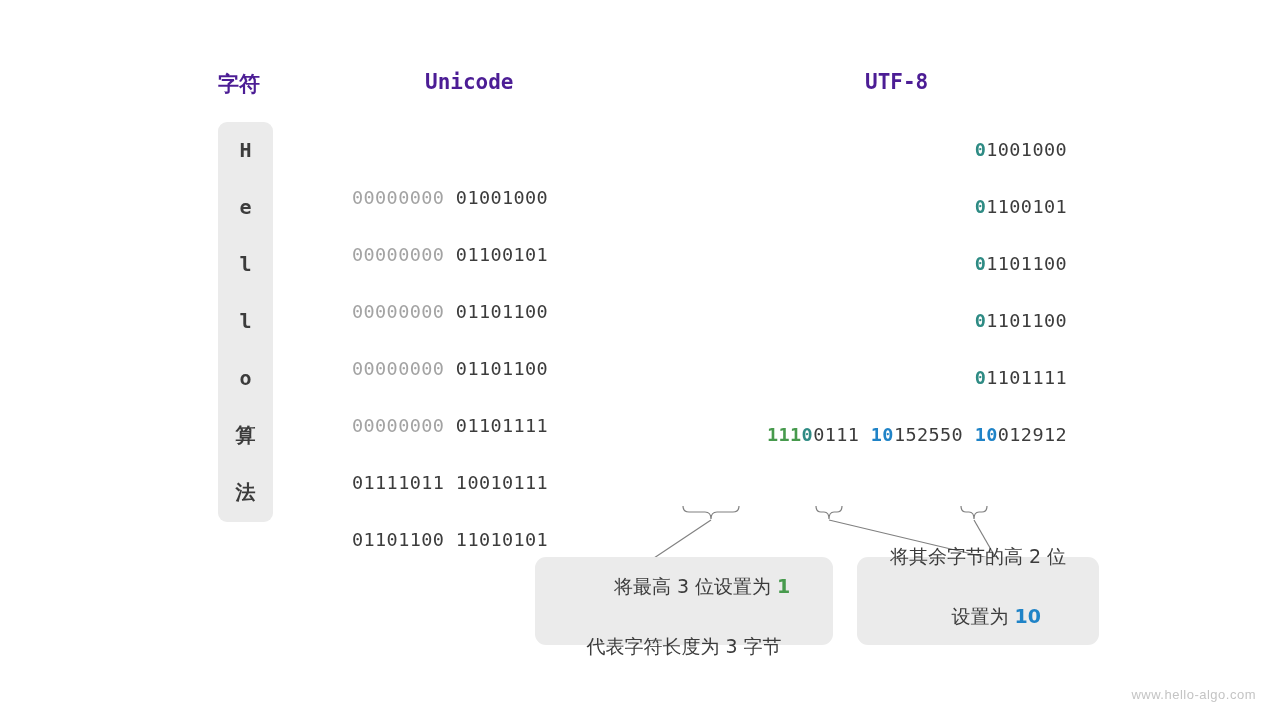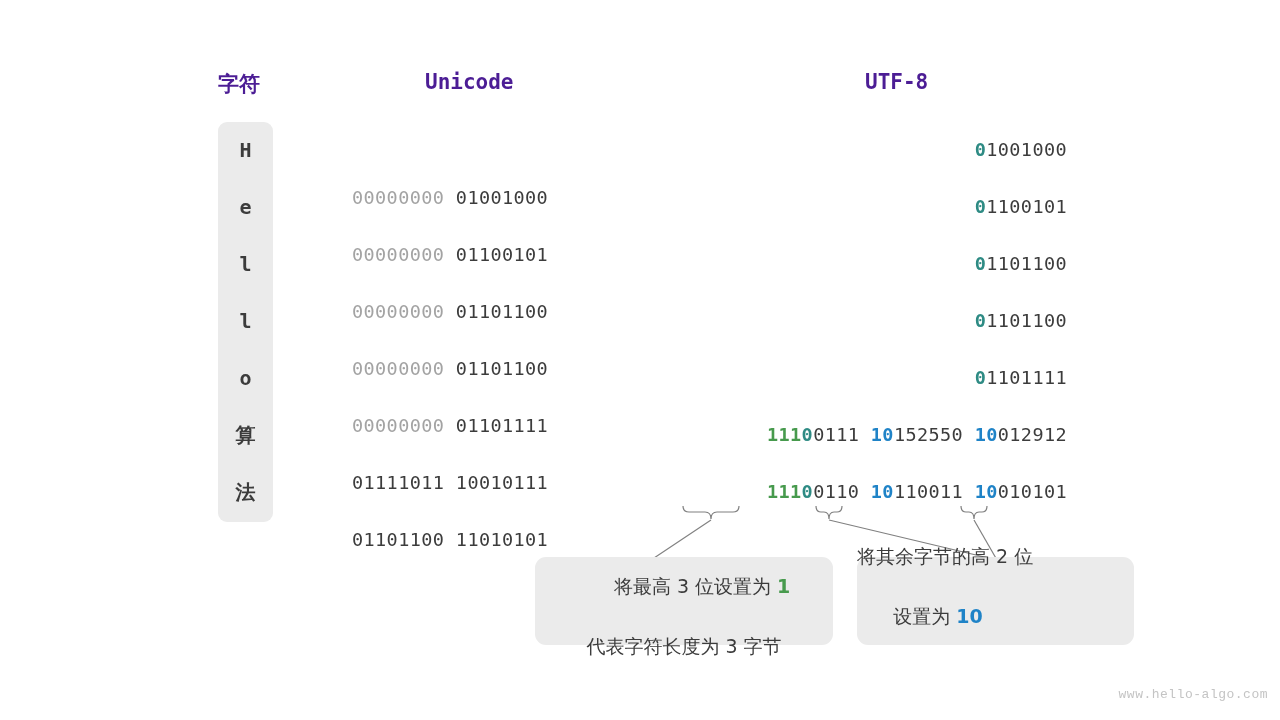--- a/index.html
+++ b/index.html
@@ -125,36 +125,36 @@
     top: 557px;
     width: 298px;
     height: 88px;
     align-items: center;
   }
   #callout-left .line1 { text-align: center; }
   #callout-left .line2 { text-align: center; }
   #callout-right {
     left: 857px;
     top: 557px;
-    width: 277px;
+    width: 242px;
     height: 88px;
-    align-items: flex-start;
+    align-items: center;
   }
   #callout-right .line1 { text-align: center; }
   #callout-right .line2 { text-align: center; }
 
   .em-green { color: #479a4d; font-weight: bold; }
   .em-blue  { color: #1f83c7; font-weight: bold; }
 
   
   #watermark {
     position: absolute;
-    right: 12px;
+    right: 24px;
     bottom: 18px;
-    font-family: Liberation Mono, monospace;
+    font-family: Liberation Sans, sans-serif;
     font-size: 13px;
     color: #c4c4c4;
     letter-spacing: 0.5px;
     white-space: nowrap;
   }
 </style>
 </head>
 <body>
 
 <div id="stage">
@@ -192,21 +192,20 @@
         <div class="utf8-cell"><span><span class="t-teal">0</span><span>1101111</span></span></div>
       </div>
       <div class="row" style="top: 421px;">
         <div class="char-cell">算</div>
         <div class="uni-cell"><span>01111011 10010111</span></div>
         <div class="utf8-cell"><span><span class="t-green">111</span><span class="t-teal">0</span><span>0111</span></span> <span><span class="t-blue">10</span><span>152550</span></span> <span><span class="t-blue">10</span><span>012912</span></span></div>
       </div>
       <div class="row" style="top: 478px;">
         <div class="char-cell">法</div>
         <div class="uni-cell"><span>01101100 11010101</span></div>
-        <div class="utf8-cell"><span><span class="t-green">111</span><span class="t-teal">0</span><span>0110</span></span> <span><span class="t-blue">10</span><span>110011</span></span> <span><span class="t-blue">10</span><span>010101</span></span></div>
       </div>
     </div>
 
   <svg id="connectors" viewBox="0 0 1280 720">
 
     <path d="M 683 506 q 0 6 6 6 L 705 512 q 6 0 6 7 q 0 -7 6 -7 L 733 512 q 6 0 6 -6" fill="none" stroke="#808080" stroke-width="1.2"></path>
 
     <path d="M 816 506 q 0 6 5 6 L 824 512 q 5 0 5 7 q 0 -7 5 -7 L 837 512 q 5 0 5 -6" fill="none" stroke="#808080" stroke-width="1.2"></path>
 
     <path d="M 961 506 q 0 6 5 6 L 969 512 q 5 0 5 7 q 0 -7 5 -7 L 982 512 q 5 0 5 -6" fill="none" stroke="#808080" stroke-width="1.2"></path>

